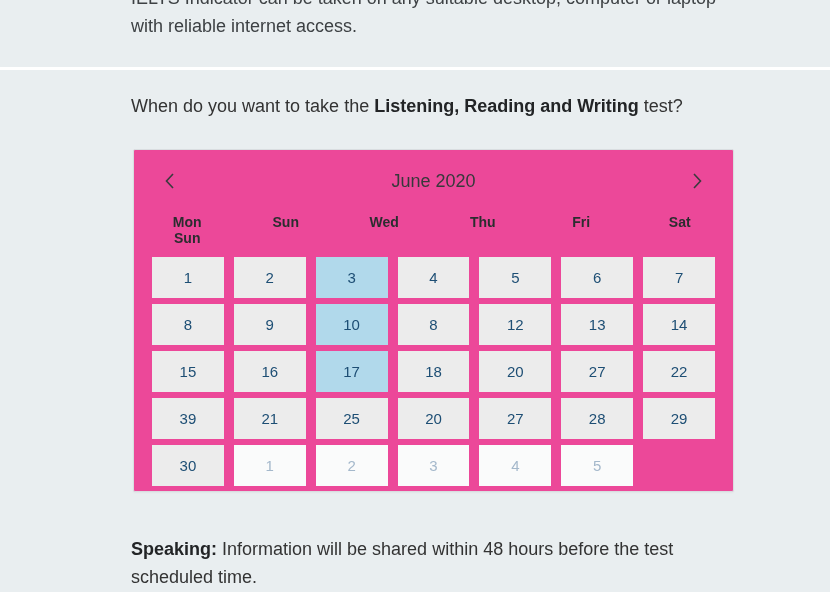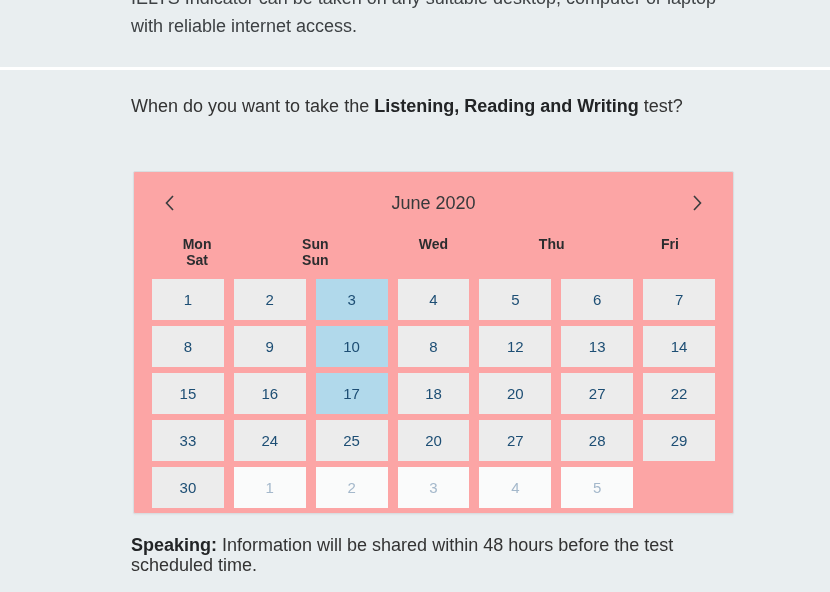--- a/index.html
+++ b/index.html
@@ -42,24 +42,24 @@
     margin: 0;
     font-size: 18px;
     line-height: 29px;
     color: #333333;
   }
   .question strong { color: #222426; }
 
   .calendar {
     position: absolute;
     left: 133px;
-    top: 171px;
+    top: 149px;
     width: 601px;
     height: 343px;
-    background: #fca5a5;
+    background: #ec4899;
     border: 1px solid #d9dde0;
     border-radius: 2px;
     box-shadow: 0 1px 2px rgba(0,0,0,0.04);
   }
 
   .cal-header {
     display: flex;
     align-items: center;
     height: 34px;
     margin: 14px 16px 0 16px;
@@ -78,21 +78,21 @@
   .nav-btn svg { display: block; }
   .cal-title {
     flex: 1;
     text-align: center;
     font-size: 18px;
     color: #37393b;
   }
 
   .weekdays {
     display: grid;
-    grid-template-columns: repeat(5, 1fr);
+    grid-template-columns: repeat(6, 1fr);
     column-gap: 28px;
     margin: 16px 18px 0 18px;
   }
   .weekday {
     text-align: center;
     font-size: 14px;
     font-weight: bold;
     color: #2b2d2f;
   }
 
@@ -121,21 +121,21 @@
     cursor: default;
   }
 
   .speaking {
     position: absolute;
     left: 131px;
     top: 535px;
     width: 600px;
     margin: 0;
     font-size: 18px;
-    line-height: 20px;
+    line-height: 28px;
     color: #333333;
   }
   .speaking strong { color: #222426; }
 </style>
 </head>
 <body>
 
 <div class="page">
 
   <p class="intro">IELTS Indicator can be taken on any suitable desktop, computer or laptop with reliable internet access.</p>
@@ -189,22 +189,22 @@
         <div class="day normal">12</div>
         <div class="day normal">13</div>
         <div class="day normal">14</div>
         <div class="day normal">15</div>
         <div class="day normal">16</div>
         <div class="day highlighted">17</div>
         <div class="day normal">18</div>
         <div class="day normal">20</div>
         <div class="day normal">27</div>
         <div class="day normal">22</div>
-        <div class="day normal">33</div>
-        <div class="day normal">24</div>
+        <div class="day normal">39</div>
+        <div class="day normal">21</div>
         <div class="day normal">25</div>
         <div class="day normal">20</div>
         <div class="day normal">27</div>
         <div class="day normal">28</div>
         <div class="day normal">29</div>
         <div class="day normal">30</div>
         <div class="day disabled">1</div>
         <div class="day disabled">2</div>
         <div class="day disabled">3</div>
         <div class="day disabled">4</div>

